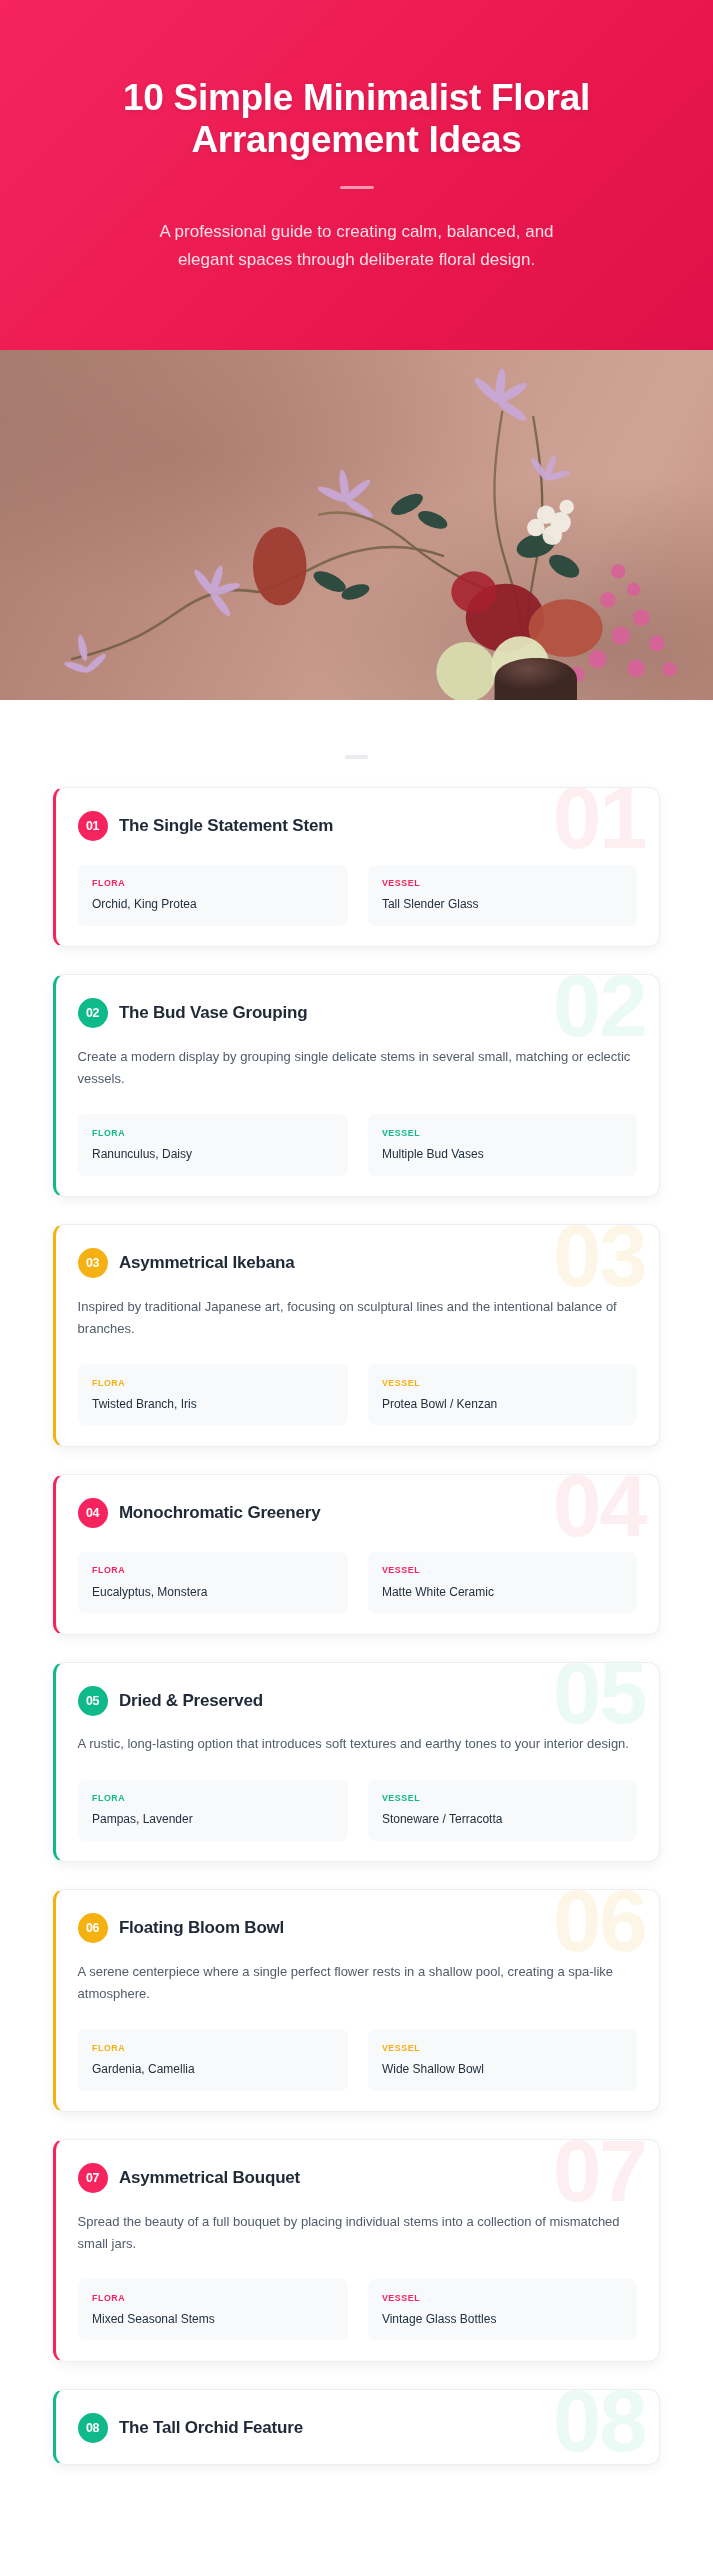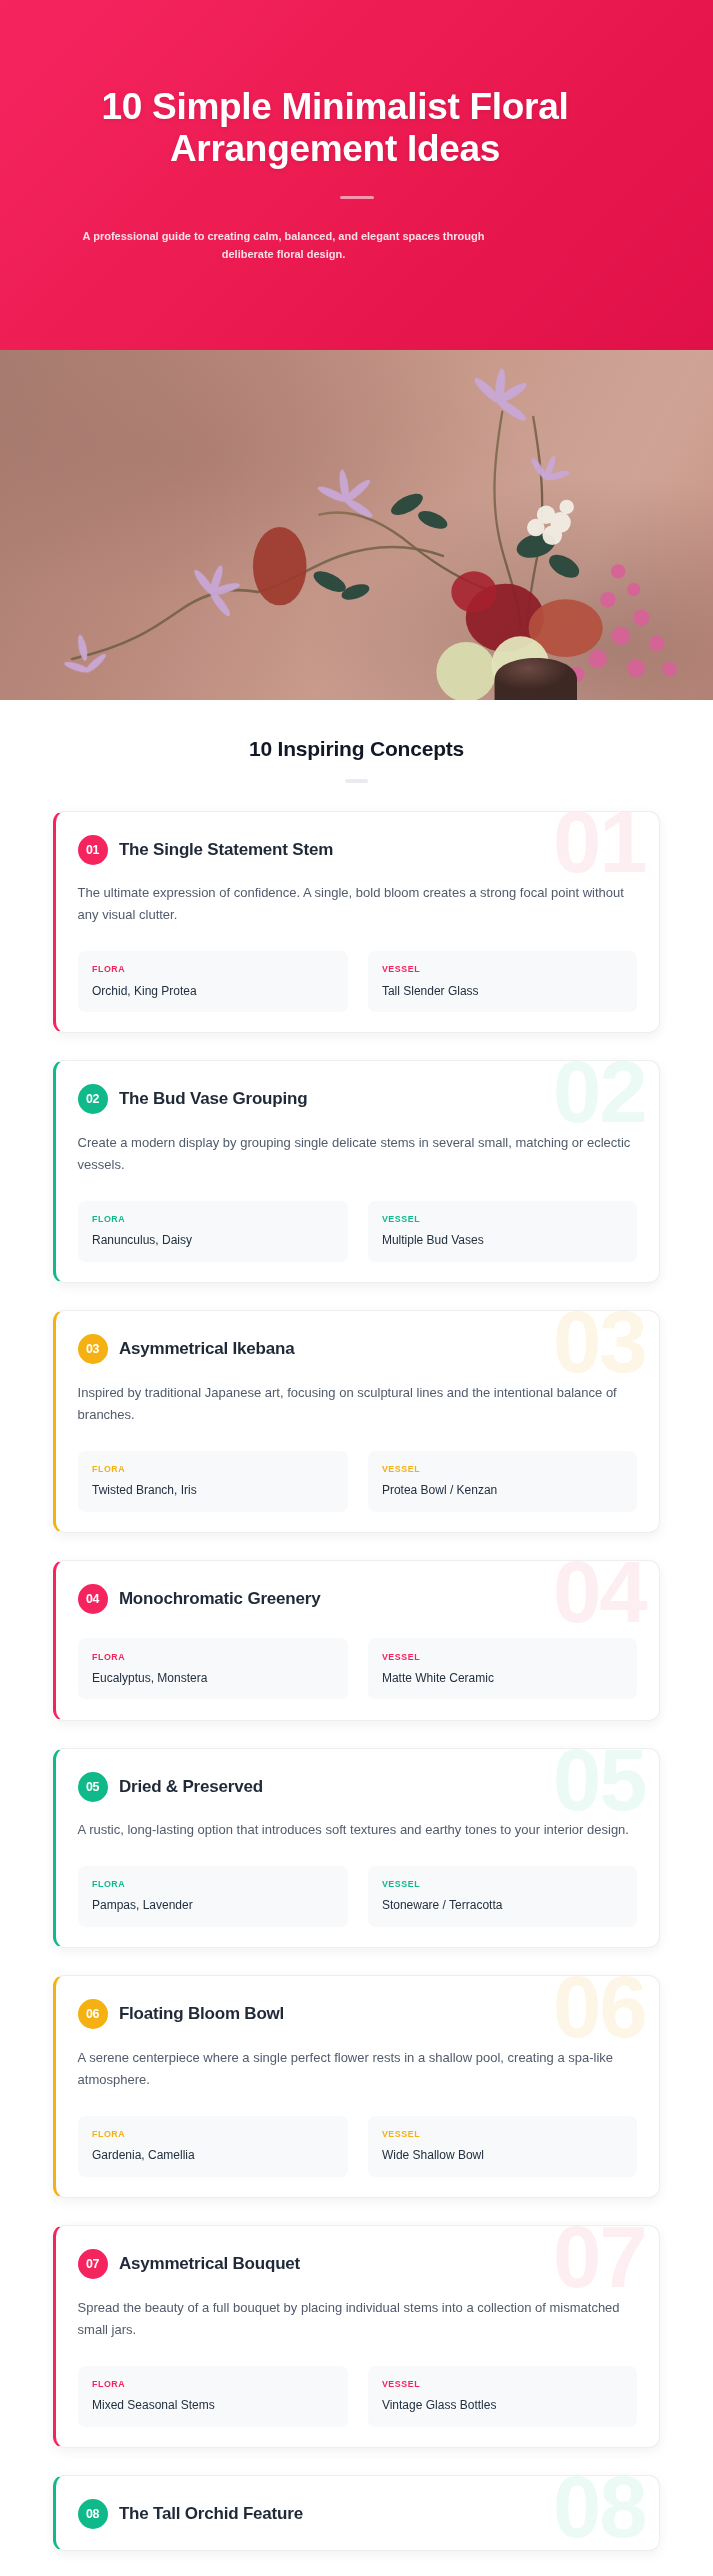--- a/index.html
+++ b/index.html
@@ -11,21 +11,21 @@
   }
   .page { width: 713px; position: relative; overflow: hidden; }
 
   
   .hero {
     position: relative;
     height: 350px;
     background: linear-gradient(135deg, #f5245f 0%, #ec1c52 45%, #e01048 100%);
     display: flex;
     flex-direction: column;
-    align-items: flex-start;
+    align-items: center;
     justify-content: center;
     text-align: center;
     padding: 0 57px;
   }
   .hero-title {
     font-size: 37px;
     line-height: 1.14;
     font-weight: 700;
     color: #ffffff;
     letter-spacing: -0.3px;
@@ -33,24 +33,24 @@
     text-shadow: 0 1px 5.2px rgba(0,0,0,0.10);
   }
   .hero-rule {
     width: 34px;
     height: 3.6px;
     background: rgba(255,255,255,0.55);
     border-radius: 2.1px;
     margin: 25px auto 29px;
   }
   .hero-sub {
-    font-size: 11px;
+    font-size: 17px;
     line-height: 1.62;
     color: rgba(255,255,255,0.86);
-    font-weight: 700;
+    font-weight: 400;
     max-width: 453px;
   }
 
   
   .hero-photo {
     position: relative;
     height: 350px;
     width: 100%;
     overflow: hidden;
     background: linear-gradient(118deg, #a87c70 0%, #b9897c 30%, #c79a8c 55%, #cfa496 78%, #c49183 100%);
@@ -257,32 +257,30 @@
           <circle cx="1235" cy="618" r="17"></circle>
         <circle cx="1300" cy="620" r="14"></circle>
           <circle cx="1120" cy="630" r="15"></circle>
       </g>
 
       <path d="M960 640 C 960 612, 1000 598, 1040 598 C 1080 598, 1120 612, 1120 640 L 1120 680 L 960 680 Z" fill="url(#vaseG)"></path>
     </svg>
   </figure>
 
   <section class="section-head">
-    <h2 class="section-title">10 Inspiring Concepts</h2>
     <div class="section-rule"></div>
   </section>
 
   <main class="cards" id="cards-container">
       <article class="card" style="border-left-color: rgb(245, 36, 95);">
         <div class="wm" style="color: rgb(253, 238, 242);">01</div>
         <div class="card-head">
           <span class="badge" style="background: rgb(245, 36, 95);">01</span>
           <h3 class="card-title">The Single Statement Stem</h3>
         </div>
-        <p class="card-desc">The ultimate expression of confidence. A single, bold bloom creates a strong focal point without any visual clutter.</p>
         <div class="meta-row">
           <div class="meta-box">
             <div class="meta-label" style="color: rgb(245, 36, 95);">FLORA</div>
             <div class="meta-value">Orchid, King Protea</div>
           </div>
           <div class="meta-box">
             <div class="meta-label" style="color: rgb(245, 36, 95);">VESSEL</div>
             <div class="meta-value">Tall Slender Glass</div>
           </div>
         </div>

